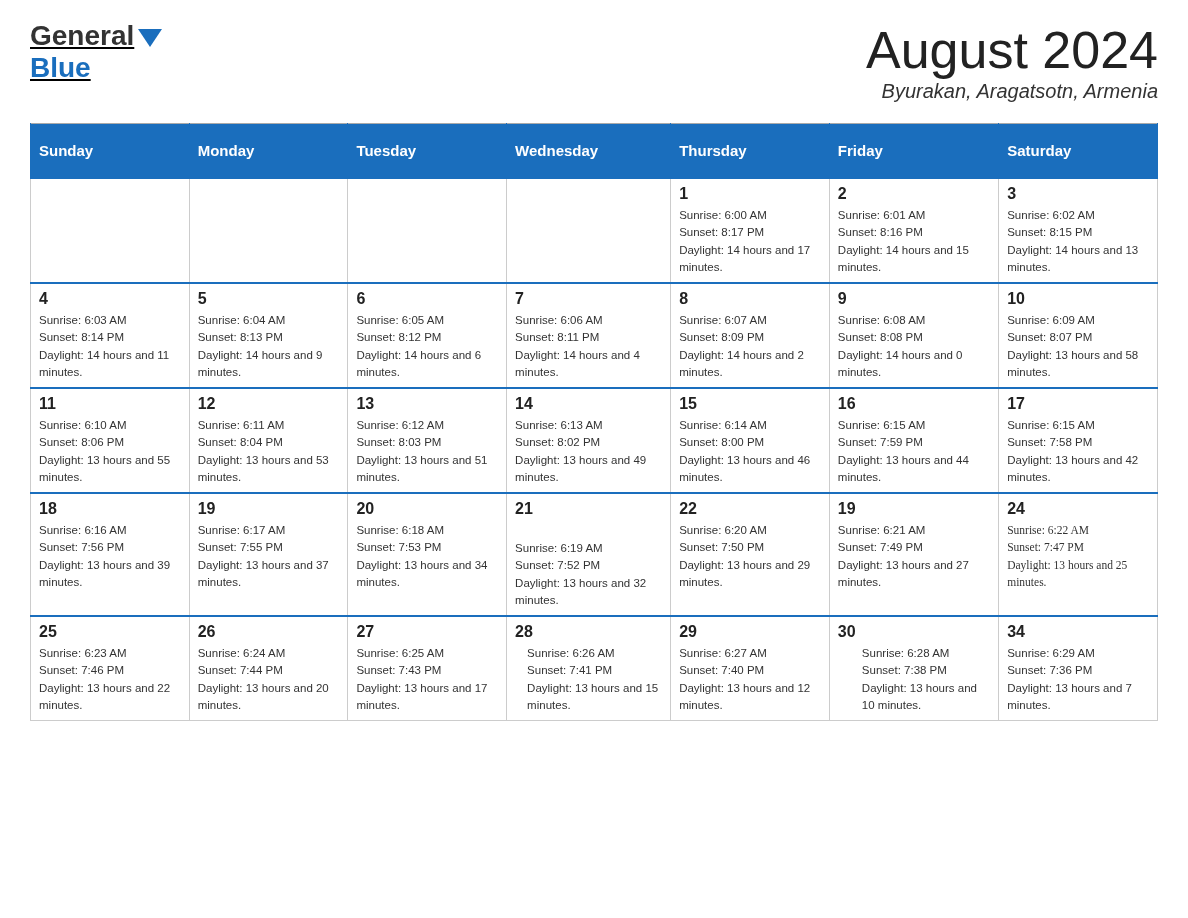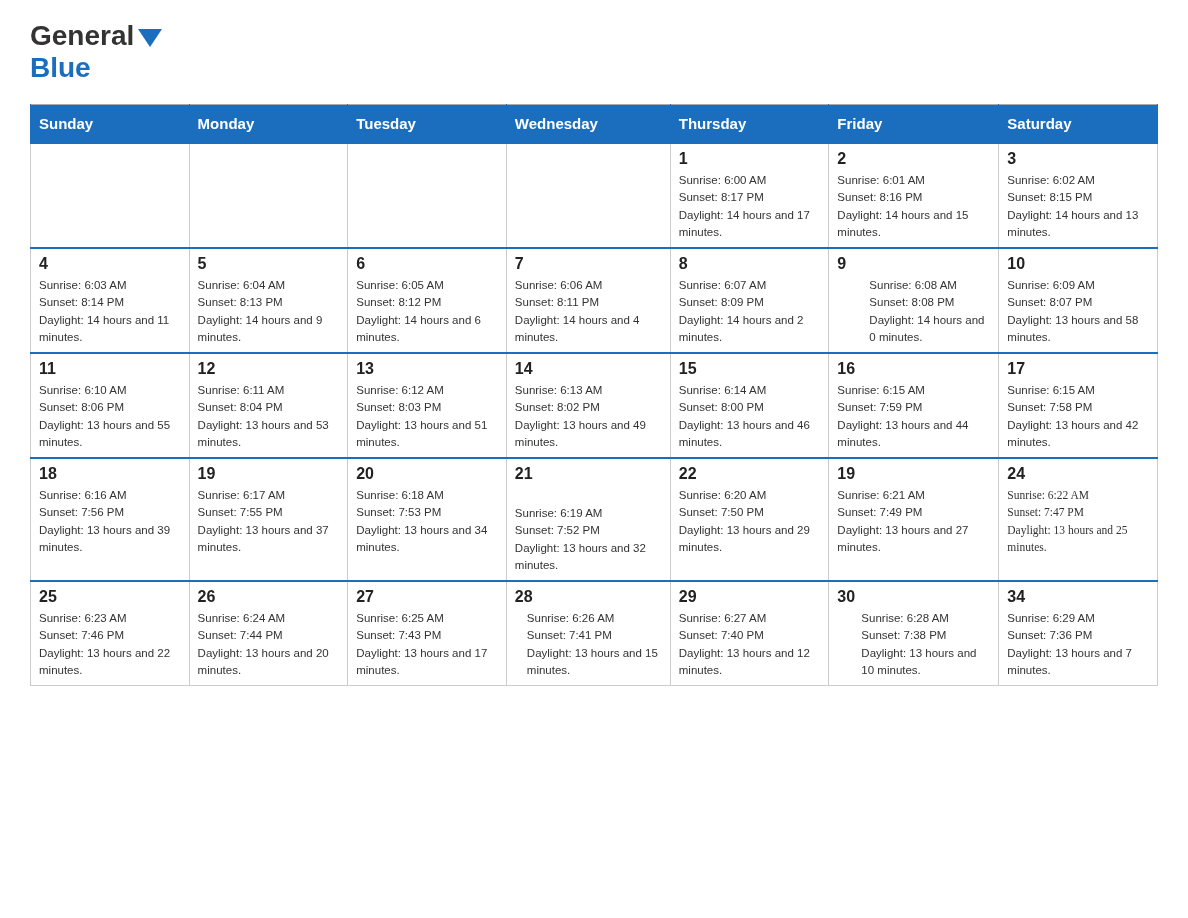--- a/index.html
+++ b/index.html
@@ -13,20 +13,21 @@
     .header {
       display: flex;
       justify-content: space-between;
       align-items: flex-start;
       margin-bottom: 20px;
     }
     .logo {
       display: flex;
       flex-direction: column;
       align-items: flex-start;
+      text-decoration: underline;
     }
     .logo-general {
       font-size: 28px;
       font-weight: bold;
       color: #333;
       display: flex;
       align-items: center;
     }
     .logo-arrow {
       width: 0;
@@ -58,21 +59,21 @@
     .calendar {
       width: 100%;
       border-collapse: collapse;
       border: 1px solid #aaa;
     }
     .calendar th {
       background: #1a6ebd;
       color: #fff;
       font-size: 15px;
       font-weight: bold;
-      padding: 10px 8px;
+      padding: 18px 8px;
       text-align: left;
       border: 1px solid #1a6ebd;
     }
     .calendar td {
       vertical-align: top;
       border: 1px solid #ccc;
       padding: 6px 8px;
       min-width: 130px;
       min-height: 110px;
       font-size: 12px;
@@ -102,20 +103,24 @@
 </head>
 <body>
 
 <div class="header">
   <div class="logo">
     <div class="logo-general">
       <span>General</span>
       <div class="logo-arrow"></div>
     </div>
     <div class="logo-blue">Blue</div>
+  </div>
+  <div class="title-area">
+    <div class="month-title">August 2024</div>
+    <div class="location">Byurakan, Aragatsotn, Armenia</div>
   </div>
 </div>
 
 <table class="calendar">
   <thead>
     <tr>
     <th>Sunday</th>
         <th>Monday</th>
         <th>Tuesday</th>
         <th>Wednesday</th>
@@ -175,21 +180,21 @@
 Daylight: 14 hours and 4 minutes.</div>
         </td>
         <td>
           <div class="day-number">8</div>
           <div class="day-info" style="white-space: pre-line;">Sunrise: 6:07 AM
 Sunset: 8:09 PM
 Daylight: 14 hours and 2 minutes.</div>
         </td>
         <td>
           <div class="day-number">9</div>
-          <div class="day-info" style="white-space: pre-line; margin-left: 32px;">Sunrise: 6:08 AM
+          <div class="day-info" style="white-space: pre-line;">Sunrise: 6:08 AM
 Sunset: 8:08 PM
 Daylight: 14 hours and 0 minutes.</div>
         </td>
         <td>
           <div class="day-number">10</div>
           <div class="day-info" style="white-space: pre-line;">Sunrise: 6:09 AM
 Sunset: 8:07 PM
 Daylight: 13 hours and 58 minutes.</div>
         </td>
       </tr>

